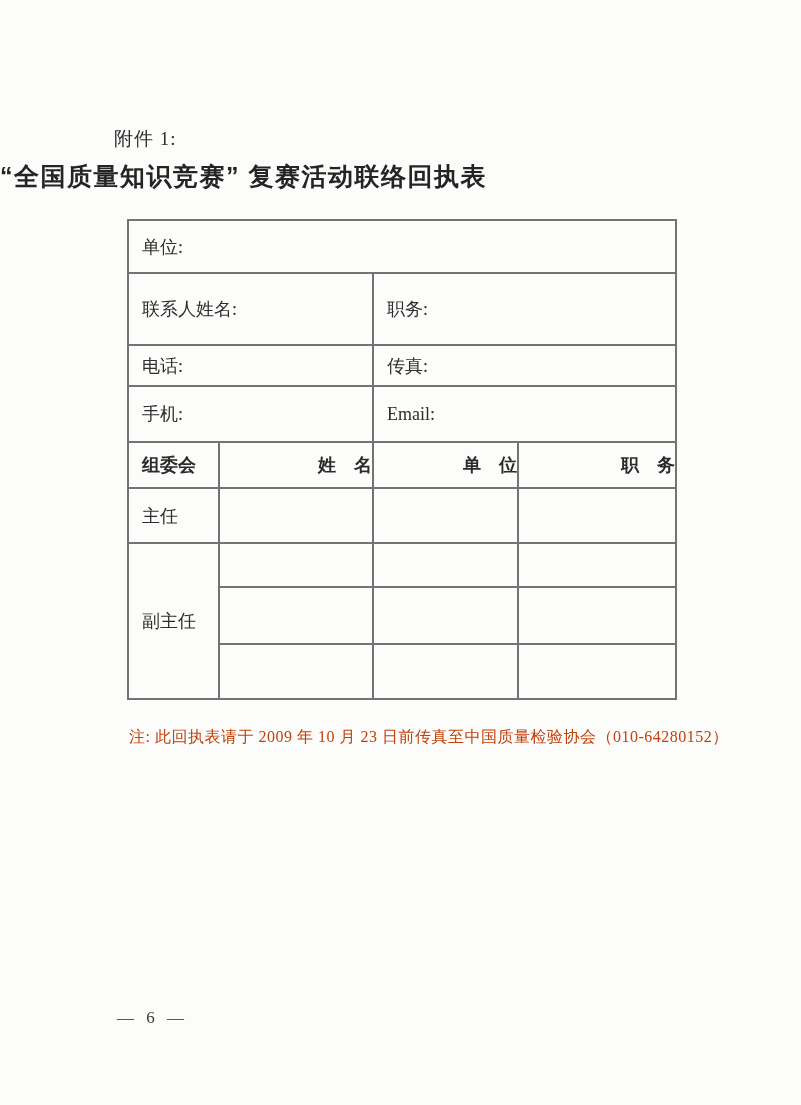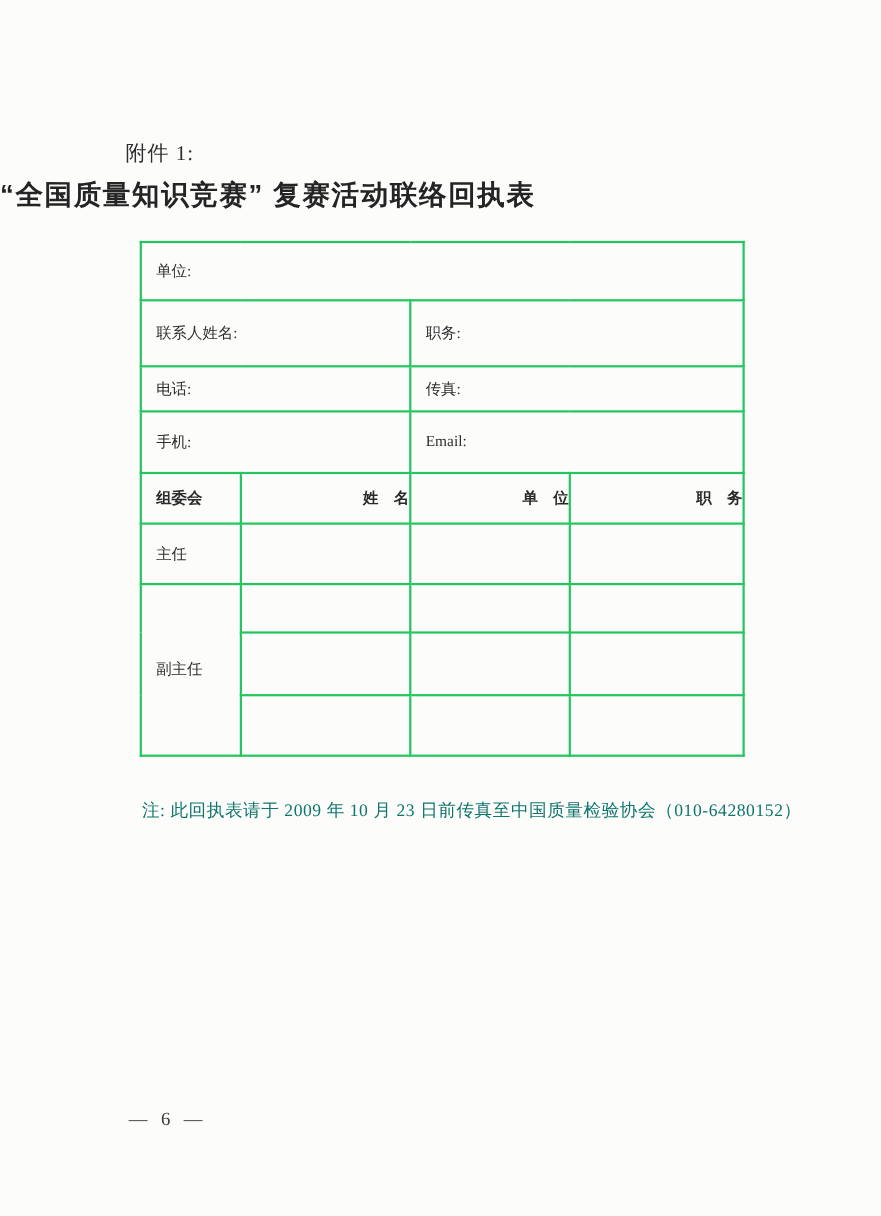--- a/index.html
+++ b/index.html
@@ -36,40 +36,40 @@
   }
   table.form-table {
     position: absolute;
     left: 127px;
     top: 219px;
     width: 548px;
     border-collapse: collapse;
     table-layout: fixed;
   }
   table.form-table td {
-    border: 2px solid #22c55e;
-    font-size: 14px;
+    border: 2px solid #737373;
+    font-size: 18px;
     vertical-align: middle;
     padding: 0 0 0 13px;
     color: #2e2e2e;
   }
   td.center { text-align: right; padding: 0; }
   tr.committee-header td {
     font-family: "Liberation Sans", "DejaVu Sans", sans-serif;
     font-weight: 600;
     color: #2a2a2a;
     margin-left: 36px;
   }
   .footnote {
     position: absolute;
     left: 129px;
     top: 727px;
     font-size: 16px;
     letter-spacing: 0.5px;
-    color: #0f766e;
+    color: #c2410c;
   }
   .page-number {
     position: absolute;
     left: 117px;
     top: 1008px;
     font-size: 17px;
     letter-spacing: 4px;
     color: #3a3a3a;
   }
 </style>
@@ -86,21 +86,21 @@
     <colgroup>
       <col style="width:91px">
       <col style="width:154px">
       <col style="width:145px">
       <col style="width:158px">
     </colgroup>
     <tbody>
       <tr style="height:53px">
         <td colspan="4">单位:</td>
       </tr>
-      <tr style="height:60px">
+      <tr style="height:72px">
         <td colspan="2">联系人姓名:</td>
         <td colspan="2">职务:</td>
       </tr>
       <tr style="height:41px">
         <td colspan="2">电话:</td>
         <td colspan="2">传真:</td>
       </tr>
       <tr style="height:56px">
         <td colspan="2">手机:</td>
         <td colspan="2">Email:</td>

